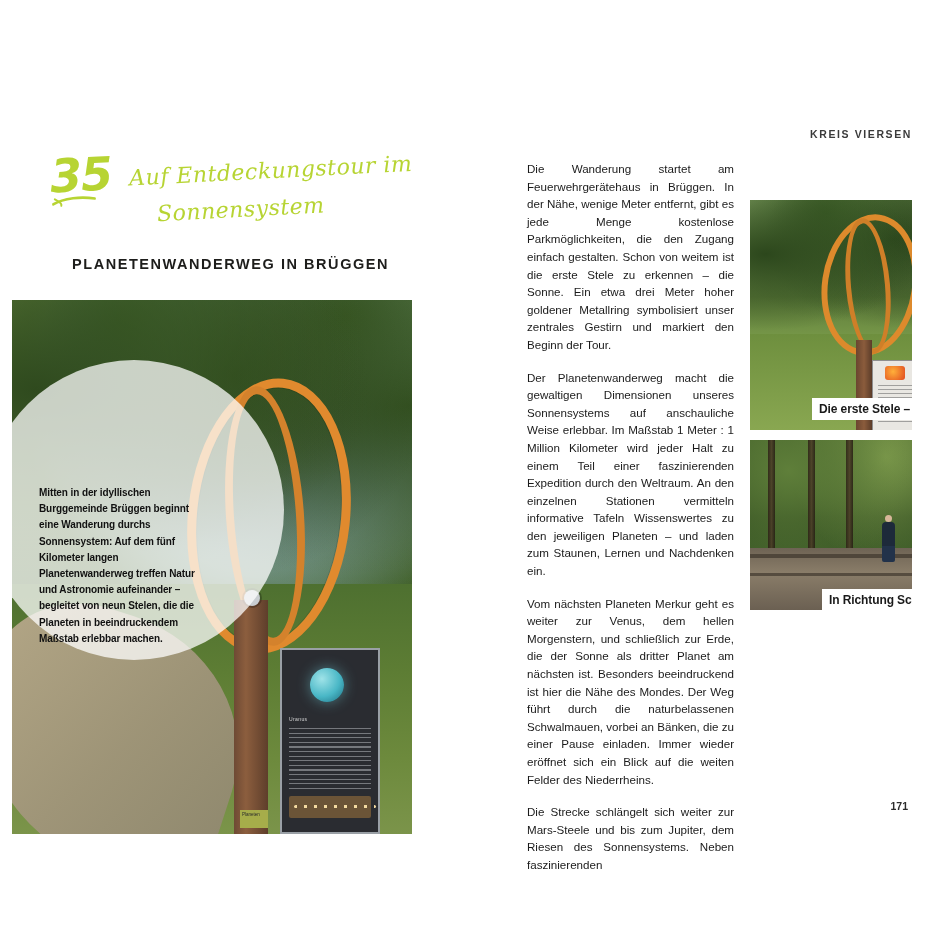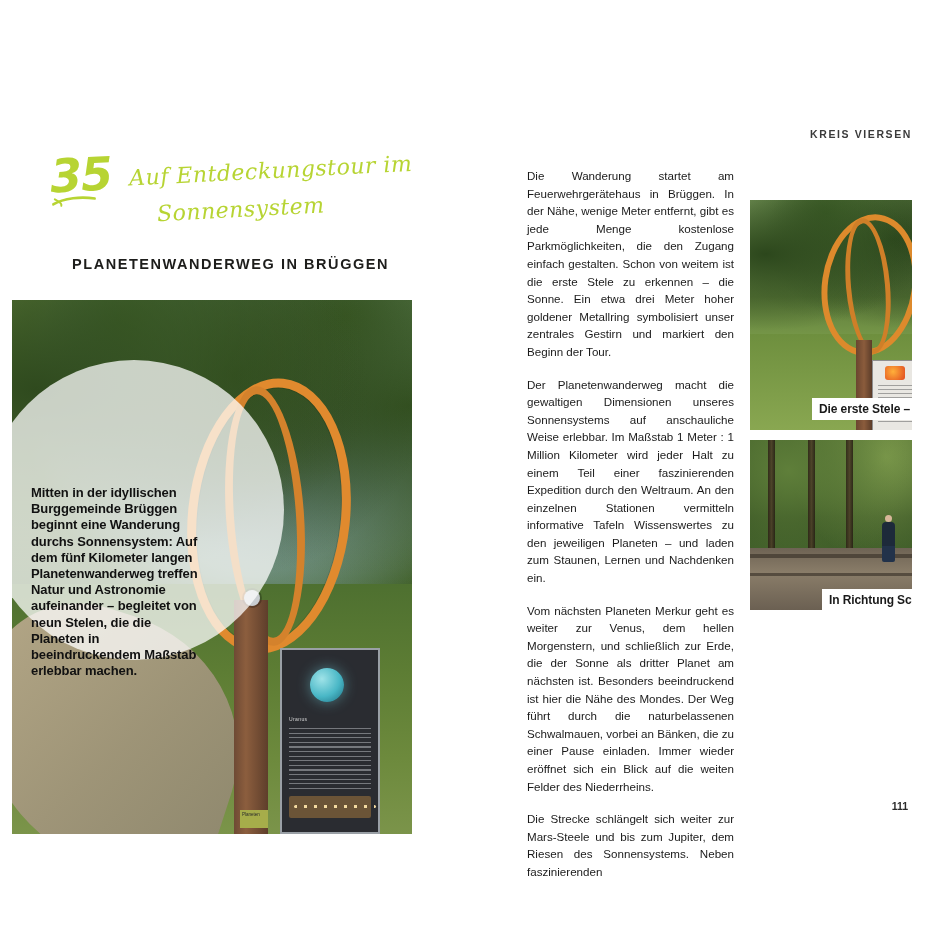--- a/index.html
+++ b/index.html
@@ -225,42 +225,42 @@
     position: absolute;
     left: -28px;
     top: 60px;
     width: 300px;
     height: 300px;
     border-radius: 50%;
     background: rgba(255,255,255,0.74);
   }
   .overlay-caption {
     position: absolute;
-    left: 19px;
+    left: 27px;
     top: 185px;
     width: 168px;
-    font-size: 13px;
+    font-size: 10px;
     line-height: 16.2px;
     font-weight: 700;
     color: #111;
     letter-spacing: -0.1px;
   }
 
   
   .col-right {
     position: absolute;
     left: 527px;
     top: 152px;
     width: 207px;
     font-size: 11.6px;
     line-height: 17.6px;
     text-align: justify;
     color: #1a1a1a;
   }
-  .col-right p { margin: 15px 0 15px 0; }
+  .col-right p { margin: 8px 0 15px 0; }
 
   
   .photo-top-right {
     position: absolute;
     left: 750px;
     top: 200px;
     width: 194px;
     height: 230px;
     overflow: hidden;
     background: #4a6a30;
@@ -453,14 +453,14 @@
     <div class="trunk" style="left:58px;height:140px;"></div>
     <div class="trunk" style="left:96px;height:110px;"></div>
     <div class="trunk" style="left:168px;height:130px;"></div>
     <div class="boardwalk"></div>
     <div class="rail"></div>
     <div class="rail2"></div>
     <div class="walker"></div>
   </div>
   <div class="cap-box cap-2">In Richtung Schwalmauen</div>
 
-  <div class="folio">111</div>
+  <div class="folio">171</div>
 </div>
 
 </body></html>

